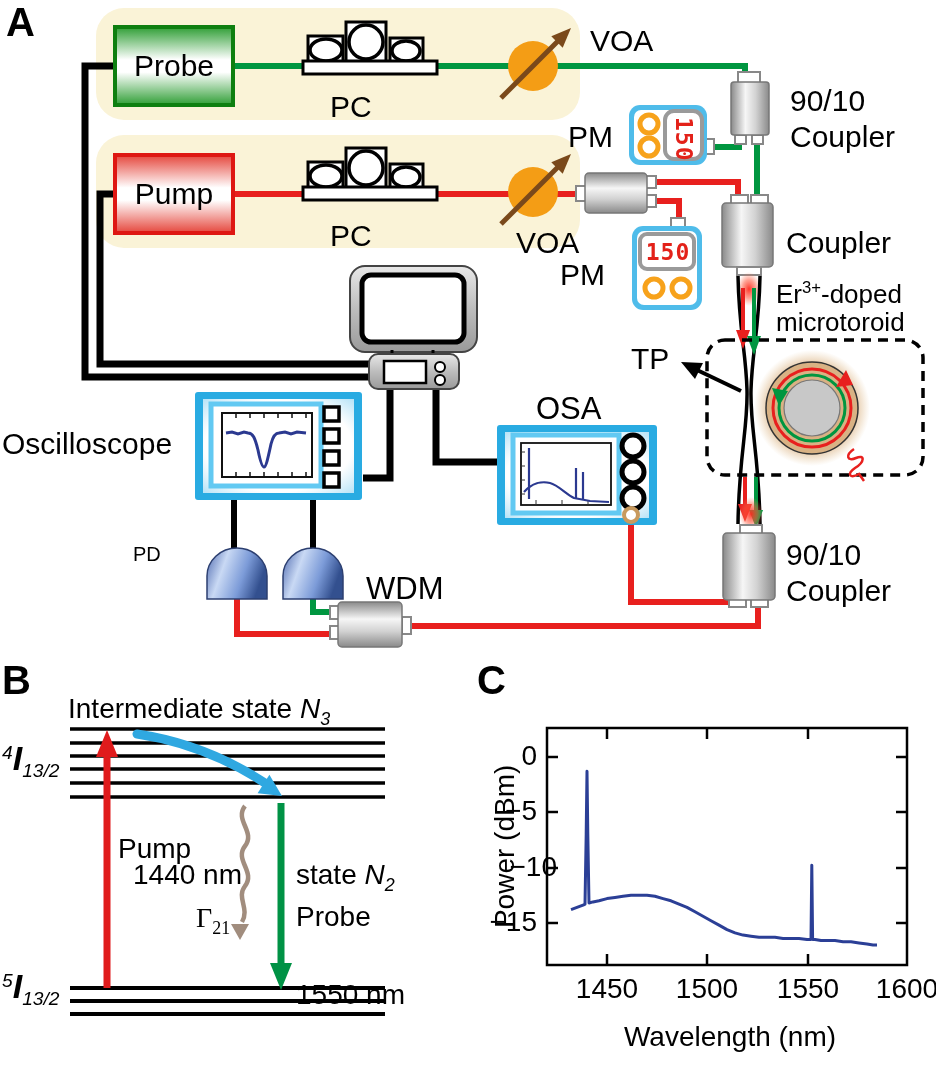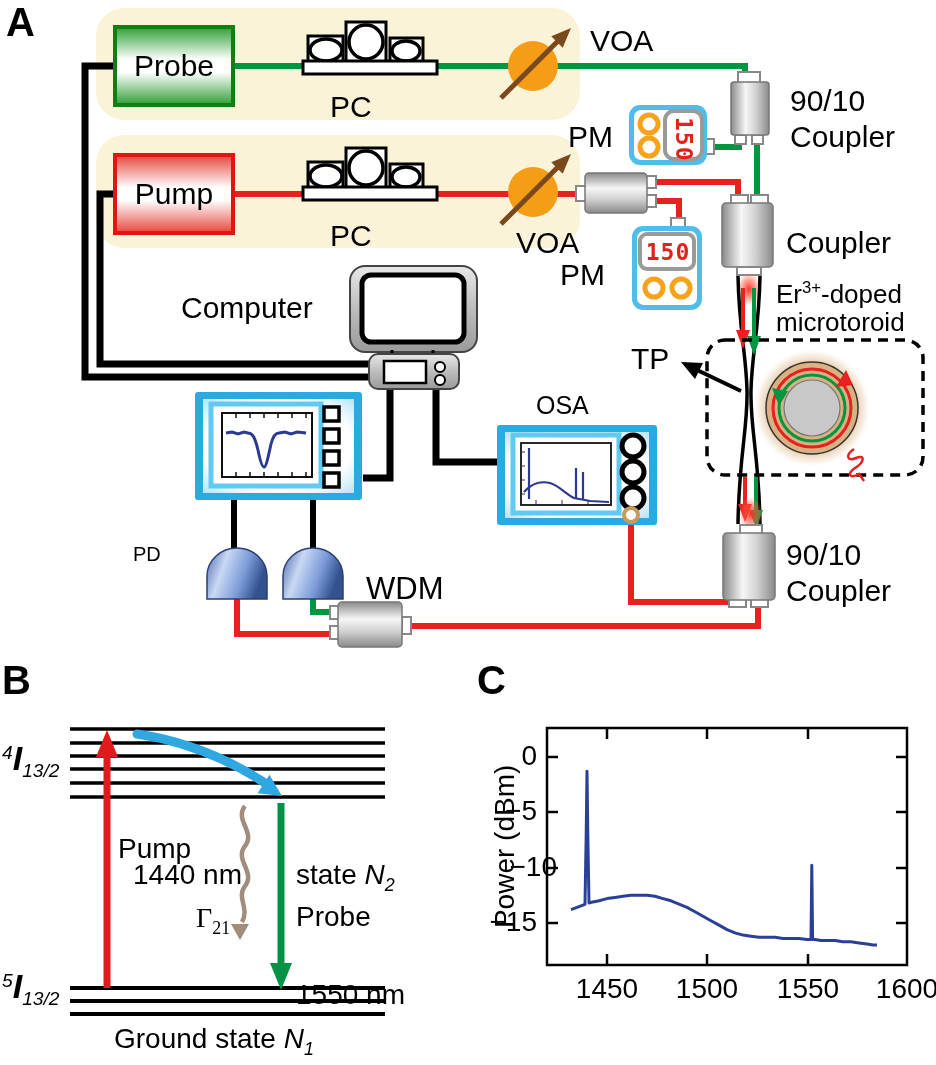--- a/index.html
+++ b/index.html
@@ -349,42 +349,43 @@
 <div class="seg" style="left:644px;top:239px;width:48px;text-align:center;">150</div>
 
 <div class="lbl" style="left:790px;top:84px;">90/10</div>
 <div class="lbl" style="left:790px;top:120px;">Coupler</div>
 <div class="lbl" style="left:786px;top:226px;">Coupler</div>
 
 <div class="lbl sm" style="left:776px;top:280px;"><span>Er</span><sup>3+</sup><span>-doped</span></div>
 <div class="lbl sm" style="left:776px;top:308px;text-align:center;">microtoroid</div>
 <div class="lbl" style="left:631px;top:342px;">TP</div>
 
-<div class="lbl" style="left:181px;top:291px;">Computer</div>
-<div class="lbl" style="left:536px;top:392px;font-size:25px;text-align:center;">OSA</div>
+<div class="lbl" style="left:2px;top:427px;">Oscilloscope</div>
+<div class="lbl" style="left:536px;top:392px;font-size:31px;text-align:center;">OSA</div>
 <div class="lbl" style="left:133px;top:543px;font-size:20px;">PD</div>
 <div class="lbl" style="left:366px;top:572px;font-size:31px;">WDM</div>
 <div class="lbl" style="left:786px;top:538px;">90/10</div>
 <div class="lbl" style="left:786px;top:574px;">Coupler</div>
 
 <div class="lbl pn" style="left:2px;top:658px;">B</div>
+<div class="lbl md" style="left:68px;top:694px;"><span>Intermediate state </span><span class="it">N</span><sub class="it">3</sub></div>
 <div class="lbl" style="left:2px;top:740px;"><sup class="it">4</sup><span class="it" style="font-size:34px;font-weight:bold;">I</span><sub class="it">13/2</sub></div>
 <div class="lbl md" style="left:118px;top:834px;">Pump</div>
 <div class="lbl md" style="left:118px;top:860px;margin-left:15px;">1440 nm</div>
 <div class="lbl md" style="left:296px;top:860px;"><span>state </span><span class="it">N</span><sub class="it">2</sub></div>
 <div class="lbl md" style="left:196px;top:903px;font-family:'Liberation Serif',serif;"><span>Γ</span><sub>21</sub></div>
 <div class="lbl md" style="left:296px;top:902px;">Probe</div>
 <div class="lbl md" style="left:296px;top:936px;margin-top:44px;">1550 nm</div>
 <div class="lbl" style="left:2px;top:968px;"><sup class="it">5</sup><span class="it" style="font-size:34px;font-weight:bold;">I</span><sub class="it">13/2</sub></div>
-<div class="lbl md" style="left:114px;top:1024px;"><span>Ground state </span><span class="it">N</span><sub class="it">1</sub></div>
 
 <div class="lbl pn" style="left:477px;top:658px;">C</div>
 <div class="lbl md rt" style="left:470px;top:741px;width:67px;">0</div>
 <div class="lbl md rt" style="left:470px;top:796px;width:67px;">−5</div>
 <div class="lbl md rt" style="left:490px;top:852px;width:67px;">−10</div>
 <div class="lbl md rt" style="left:470px;top:907px;width:67px;">−15</div>
 <div class="lbl md ctr" style="left:567px;top:974px;width:80px;">1450</div>
 <div class="lbl md ctr" style="left:667px;top:974px;width:80px;">1500</div>
 <div class="lbl md ctr" style="left:768px;top:974px;width:80px;">1550</div>
 <div class="lbl md ctr" style="left:867px;top:974px;width:80px;">1600</div>
 <div class="lbl md ctr rotm90" style="left:395px;top:831px;width:220px;">Power (dBm)</div>
+<div class="lbl md ctr" style="left:585px;top:1022px;width:290px;">Wavelength (nm)</div>
 
 </div>
 
 </body></html>

